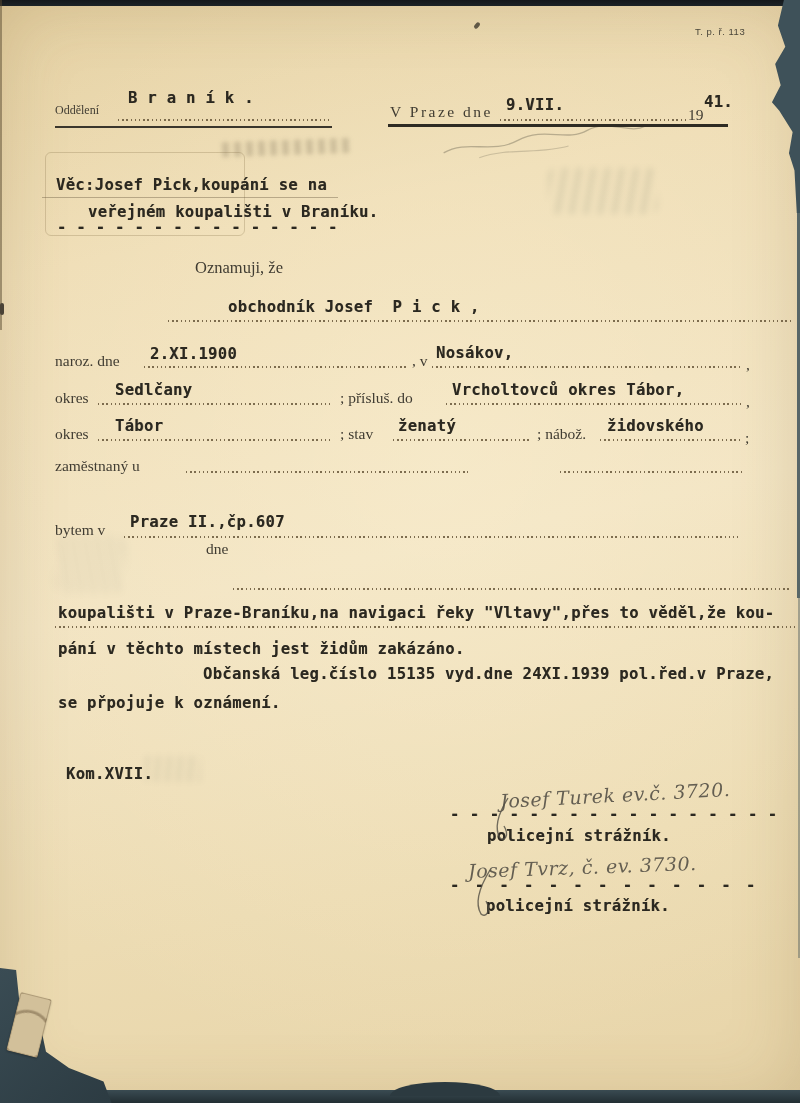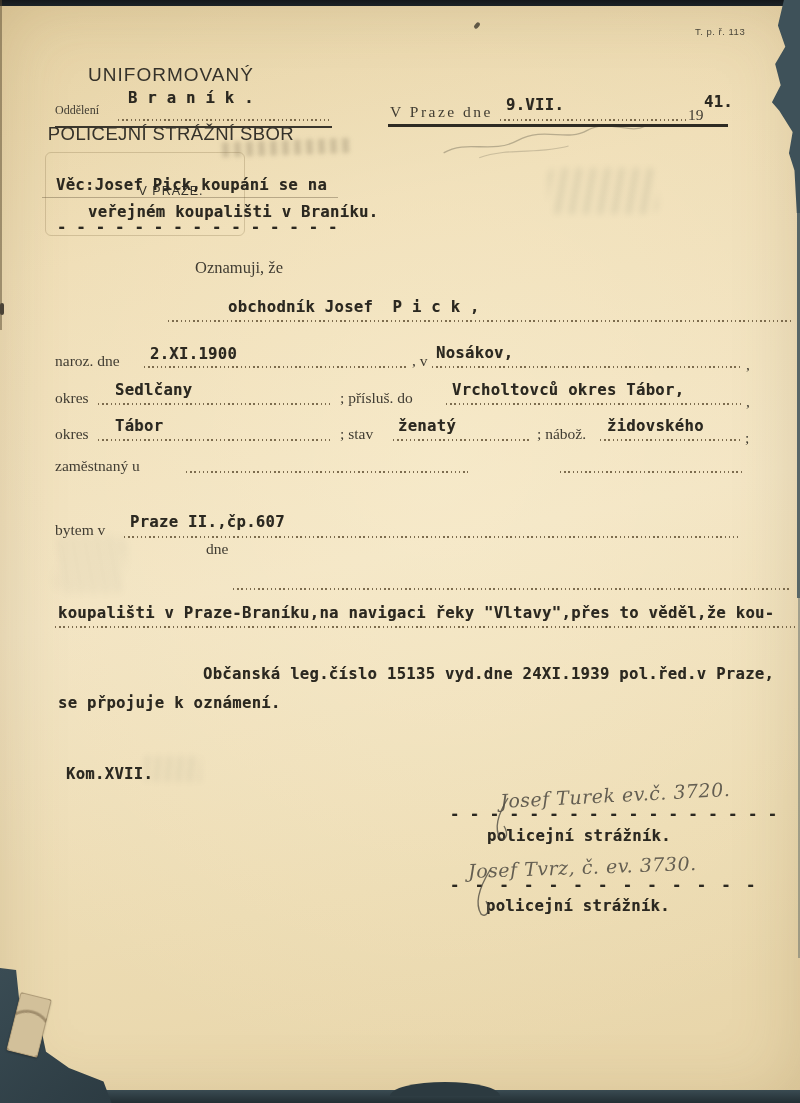--- a/index.html
+++ b/index.html
@@ -54,25 +54,20 @@
               background:repeating-linear-gradient(100deg, rgba(110,120,100,0.5) 0 6px, transparent 6px 14px);border-radius:8px;"></div>
   <div class="faint" style="left:55px;top:535px;width:70px;height:58px;filter:blur(4px);opacity:0.16;
               background:repeating-linear-gradient(80deg, rgba(90,100,90,0.6) 0 5px, transparent 5px 12px);border-radius:10px;"></div>
   <div class="faint" style="left:145px;top:756px;width:56px;height:26px;filter:blur(3px);opacity:0.18;
               background:repeating-linear-gradient(95deg, rgba(100,105,90,0.6) 0 5px, transparent 5px 11px);"></div>
   <div class="faint" style="left:475px;top:22px;width:4px;height:7px;background:rgba(40,35,28,0.7);border-radius:2px;transform:rotate(40deg);"></div>
   <div class="faint" style="left:45px;top:152px;width:198px;height:82px;border:1px solid rgba(140,118,78,0.3);border-radius:6px;"></div>
 
   <div class="abs sansprint" style="left:695px;top:26px;font-size:9.5px;letter-spacing:0.5px;color:#4a463a;">T. p. ř. 113</div>
 
-  <div class="abs" style="left:38px;top:28px;width:266px;text-align:center;">
-    <div class="sansprint" style="font-size:19px;letter-spacing:1px;">UNIFORMOVANÝ</div>
-    <div class="sansprint" style="font-size:18.5px;letter-spacing:0.4px;margin-top:1px;">POLICEJNÍ STRÁŽNÍ SBOR</div>
-    <div class="sansprint" style="font-size:12.5px;letter-spacing:1px;margin-top:3px;">V PRAZE.</div>
-  </div>
 
   <div class="abs print" style="left:55px;top:103px;font-size:12px;">Oddělení</div>
   <div class="abs typed" style="left:128px;top:89px;">B r a n í k .</div>
   <div class="dotline" style="left:118px;top:119px;width:214px;"></div>
   <div class="rule" style="left:55px;top:126px;width:277px;height:1.5px;"></div>
 
   <div class="abs print" style="left:390px;top:103px;font-size:15.5px;letter-spacing:2.5px;">V Praze dne</div>
   <div class="abs typed" style="left:506px;top:96px;">9.VII.</div>
   <div class="dotline" style="left:500px;top:119px;width:186px;"></div>
   <div class="abs print" style="left:688px;top:106px;font-size:15.5px;">19</div>
@@ -121,20 +116,21 @@
   <div class="dotline" style="left:560px;top:471px;width:182px;"></div>
 
   <div class="abs print" style="left:55px;top:521px;font-size:15.5px;">bytem v</div>
   <div class="abs typed" style="left:130px;top:513px;">Praze II.,čp.607</div>
   <div class="dotline" style="left:124px;top:536px;width:614px;"></div>
 
   <div class="abs print" style="left:206px;top:540px;font-size:15.5px;">dne</div>
   <div class="dotline" style="left:233px;top:588px;width:559px;"></div>
   <div class="abs typed" style="left:58px;top:604px;">koupališti v Praze-Braníku,na navigaci řeky "Vltavy",přes to věděl,že kou-</div>
   <div class="dotline" style="left:55px;top:626px;width:740px;"></div>
+  <div class="abs typed" style="left:58px;top:640px;">pání v těchto místech jest židům zakázáno.</div>
   <div class="abs typed" style="left:203px;top:665px;">Občanská leg.číslo 15135 vyd.dne 24XI.1939 pol.řed.v Praze,</div>
   <div class="abs typed" style="left:58px;top:694px;">se přpojuje k oznámení.</div>
 
   <div class="abs typed" style="left:66px;top:765px;">Kom.XVII.</div>
 
   <div class="abs hand" style="left:500px;top:784px;font-size:19px;transform:rotate(-3deg);">Josef Turek ev.č. 3720.</div>
   <div class="abs typed" style="left:450px;top:805px;letter-spacing:0.6px;">- - - - - - - - - - - - - - - - -</div>
   <div class="abs typed" style="left:487px;top:827px;">policejní strážník.</div>
   <div class="faint" style="left:488px;top:796px;">
     <svg width="26" height="46">

